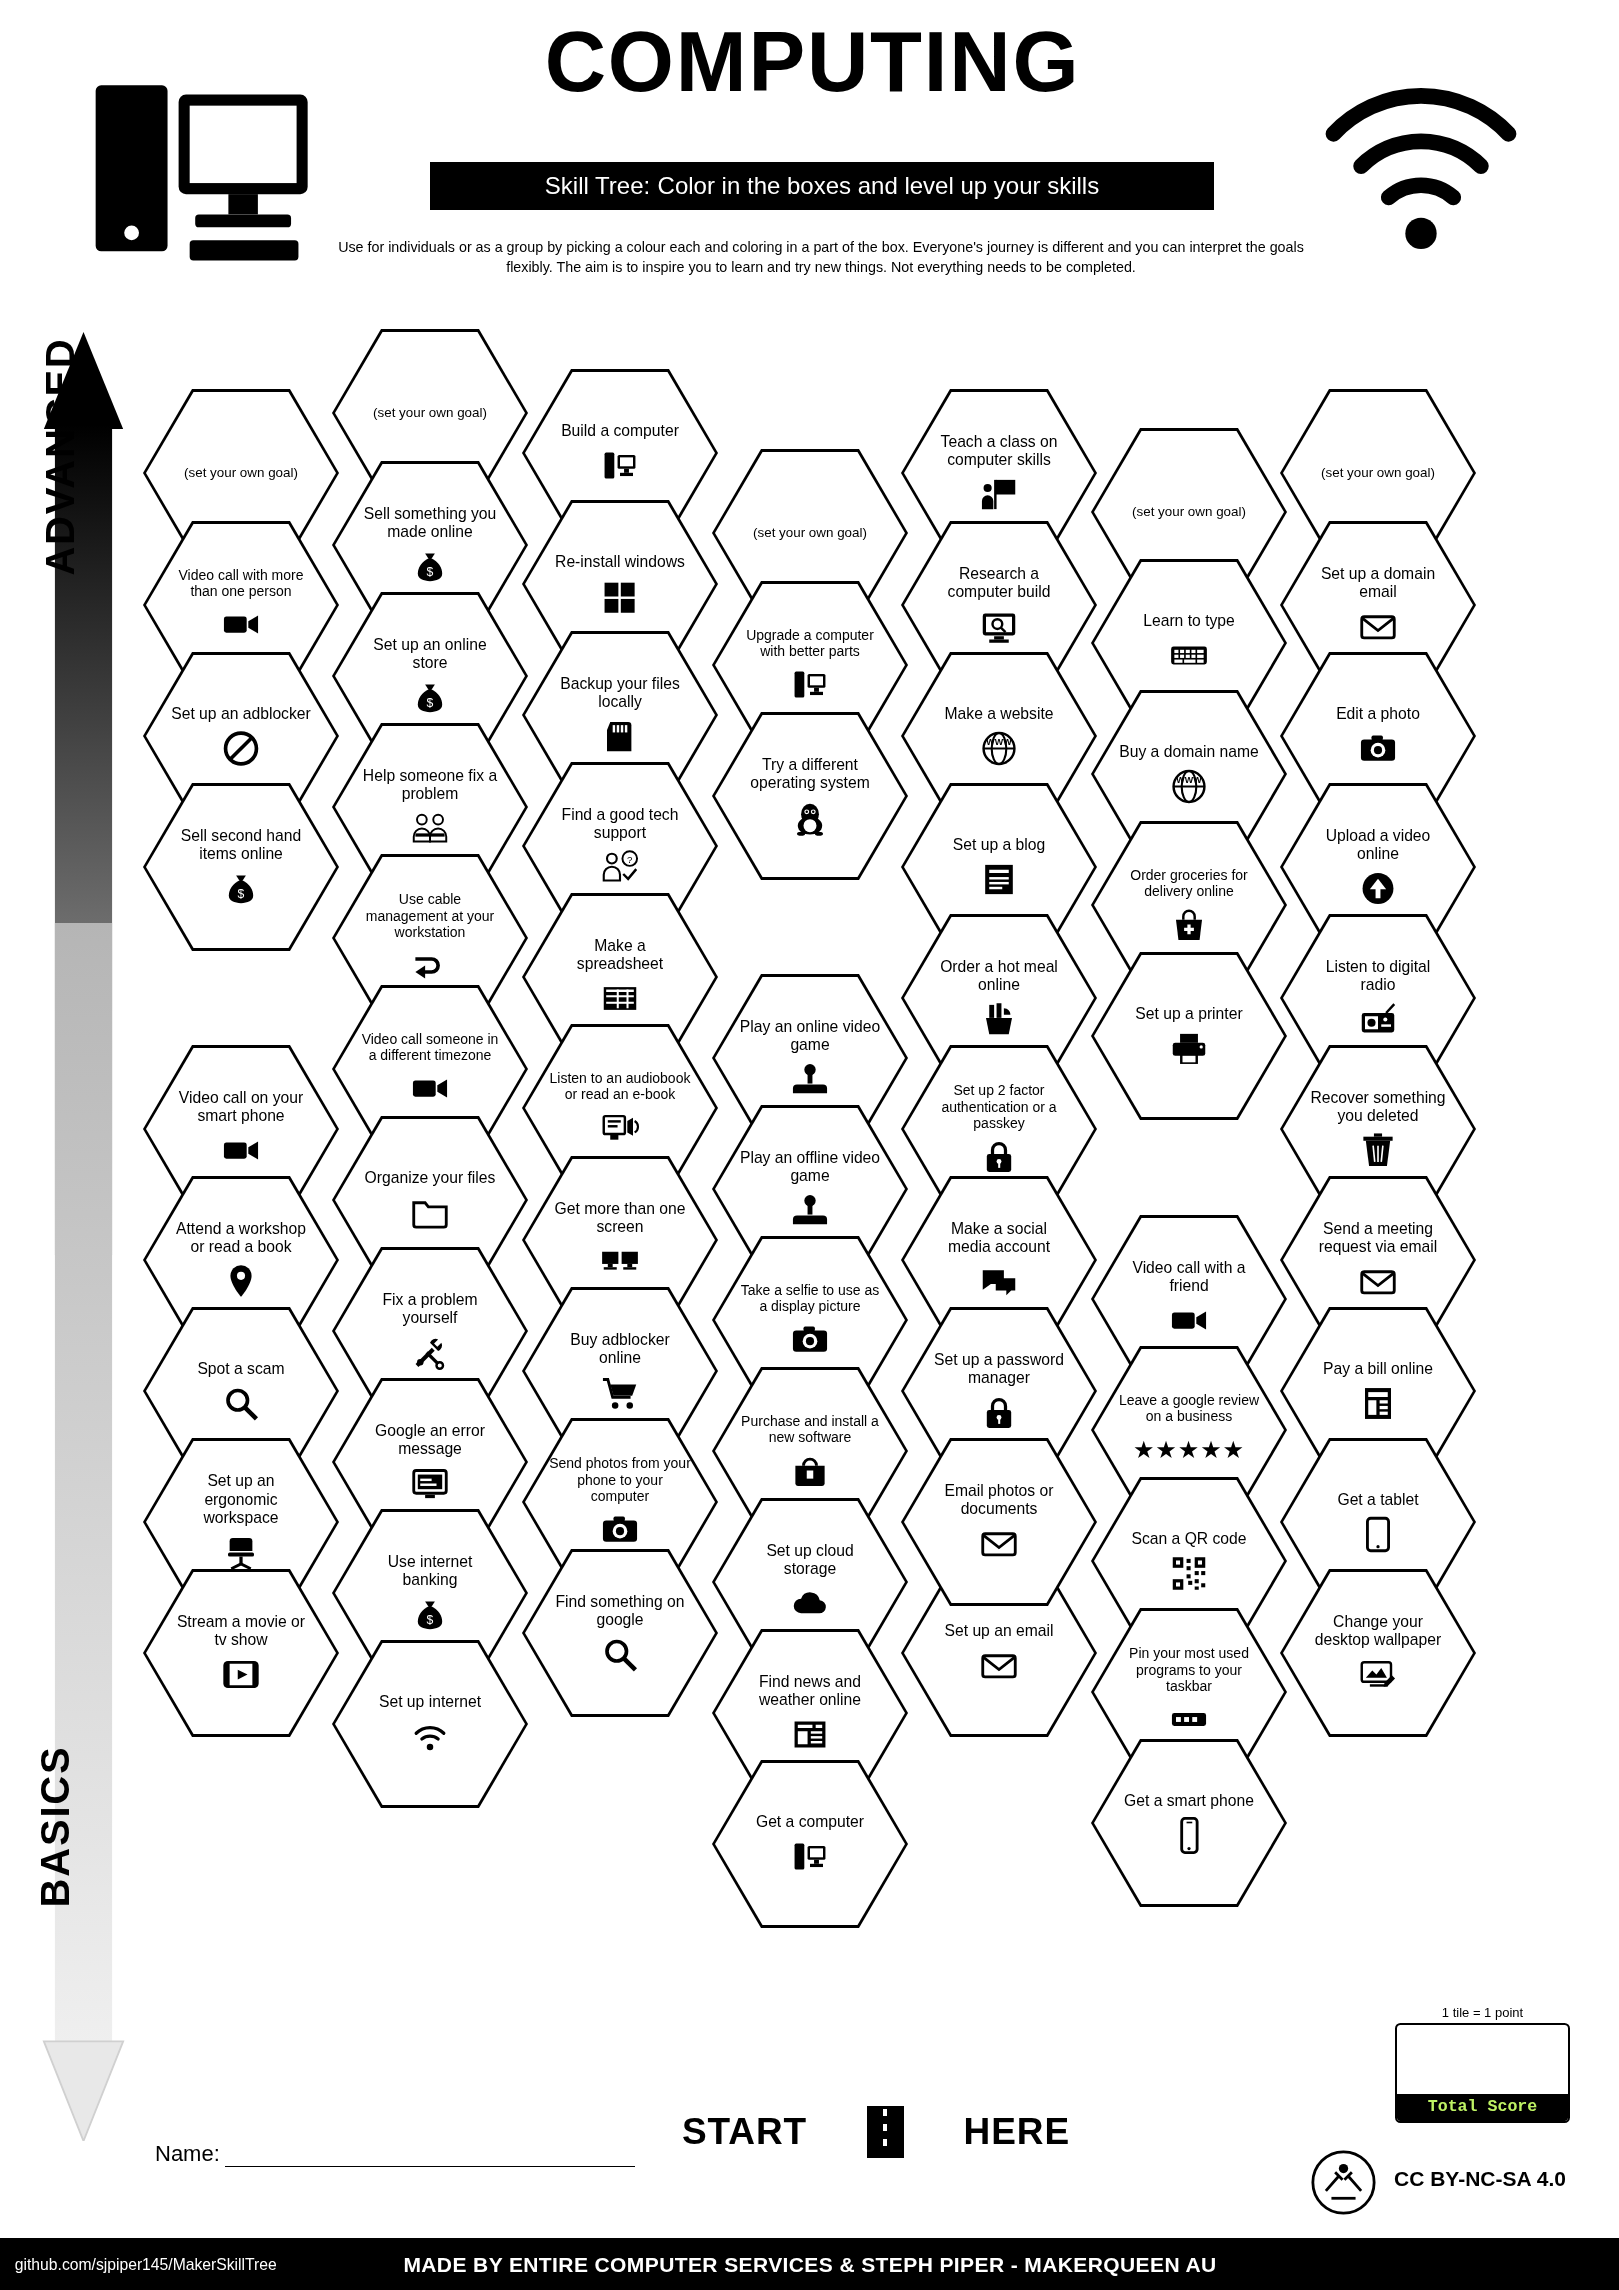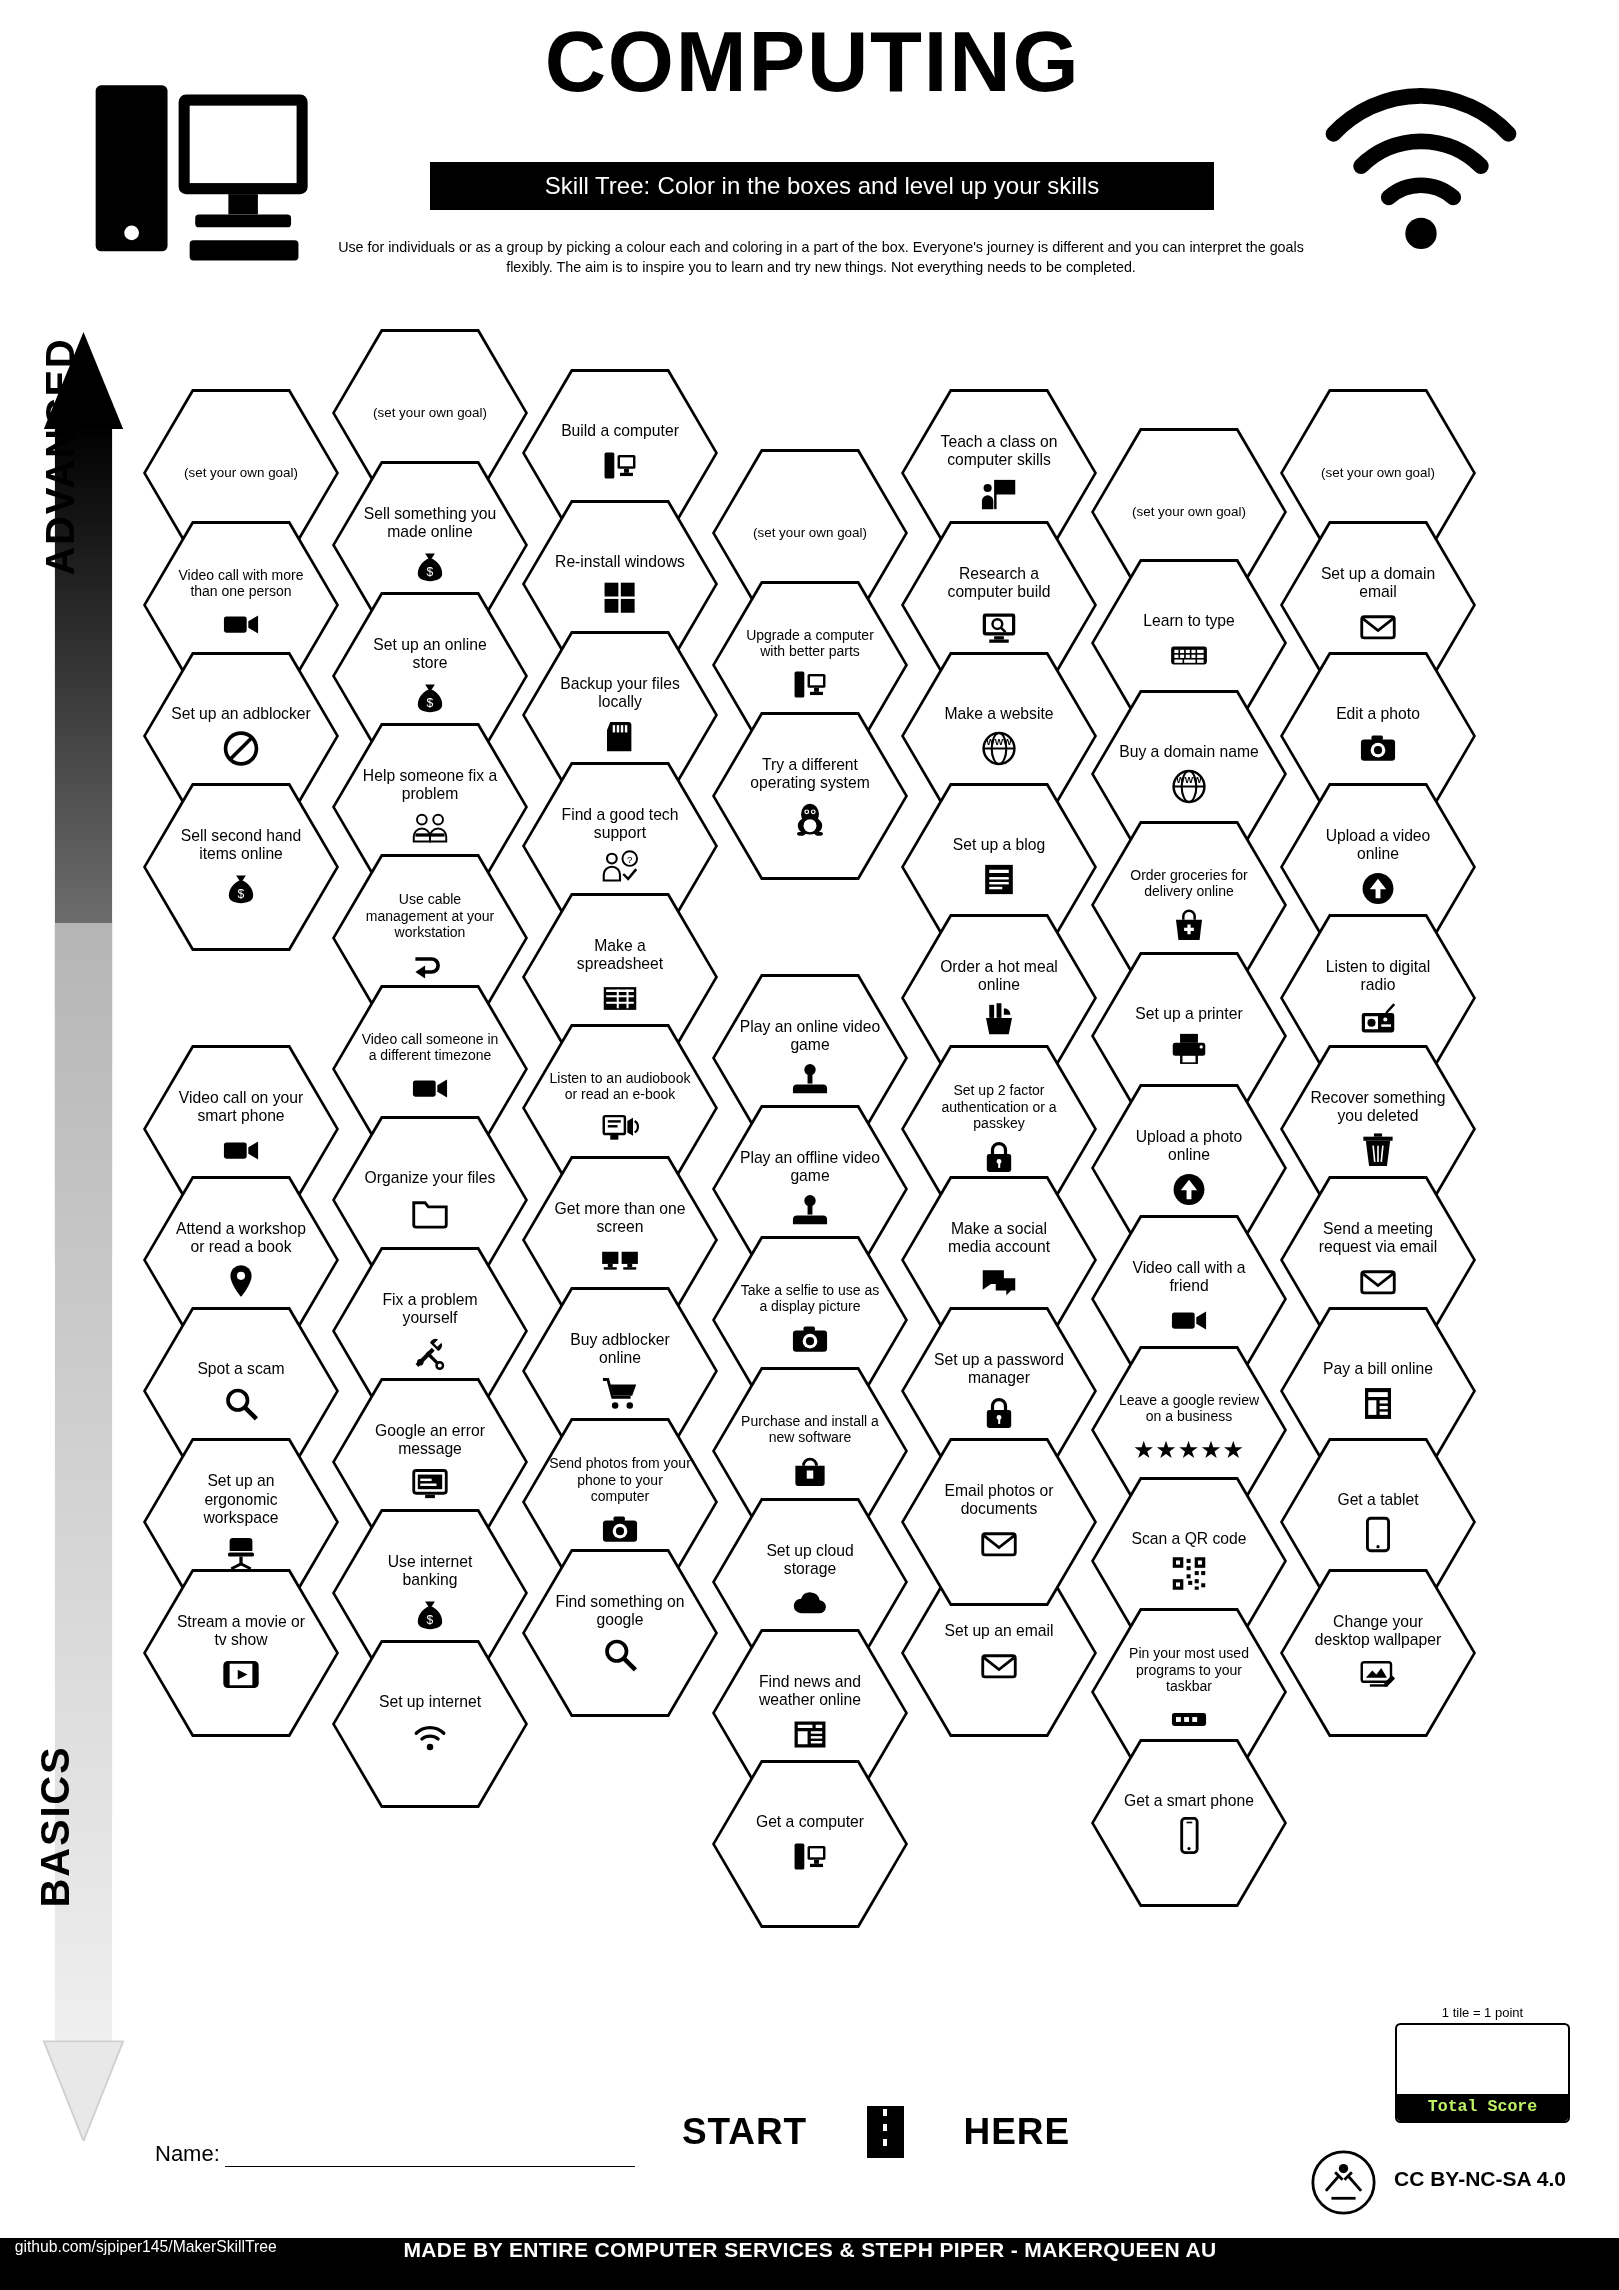--- a/index.html
+++ b/index.html
@@ -119,21 +119,21 @@
 
   
   #cc-badge { position:absolute; left:1311px; top:2150px; width:65px; height:65px; }
   #cc-text { position:absolute; left:1394px; top:2167px; font-size:21px; font-weight:bold; }
   #icons-credit { position:absolute; left:1396px; top:2206px; font-size:14px;margin-top:48px; }
 
   
   #footer {
     position:absolute; left:0; top:2238px; width:1620px; height:53px;
     background:#000; color:#fff;
-    display:flex; align-items:flex-start;
+    display:flex; align-items:center;
   }
   #footer-link { position:absolute; left:14.8px; font-size:15.7px; }
   #footer-credit { width:100%; text-align:center; font-size:21px; font-weight:bold; letter-spacing:0.4px; }
 </style>
 </head>
 <body>
 
 <div id="header">
 
   <div id="monitor-logo">
@@ -871,32 +871,20 @@
     <div class="hex" style="left: 1091px; top: 952px;">
       <div class="hex-inner">
         <div class="hex-label">Set up a printer</div>
         <div class="hex-icon">
           <svg viewBox="0 0 48 48" width="42" height="39">
             <rect x="13" y="6" width="22" height="11" fill="#000"></rect>
             <rect x="4" y="17" width="40" height="16" rx="3" fill="#000"></rect>
             <rect x="13" y="30" width="22" height="13" fill="#000"></rect>
             <rect x="16" y="33" width="16" height="8" fill="#fff"></rect>
             <circle cx="39" cy="22" r="2" fill="#fff"></circle>
-          </svg>
-        </div>
-      </div>
-    </div>
-    <div class="hex" style="left: 1091px; top: 1084px;">
-      <div class="hex-inner">
-        <div class="hex-label">Upload a photo online</div>
-        <div class="hex-icon">
-          <svg viewBox="0 0 48 48" width="42" height="39">
-            <circle cx="24" cy="24" r="19" fill="#000"></circle>
-            <polygon points="24,12 34,25 14,25" fill="#fff"></polygon>
-            <rect x="21" y="24" width="6" height="12" fill="#fff"></rect>
           </svg>
         </div>
       </div>
     </div>
     <div class="hex" style="left: 1091px; top: 1215px;">
       <div class="hex-inner">
         <div class="hex-label">Video call with a friend</div>
         <div class="hex-icon">
           <svg viewBox="0 0 48 48" width="42" height="39">
             <rect x="3" y="14" width="28" height="20" rx="3" fill="#000"></rect>

